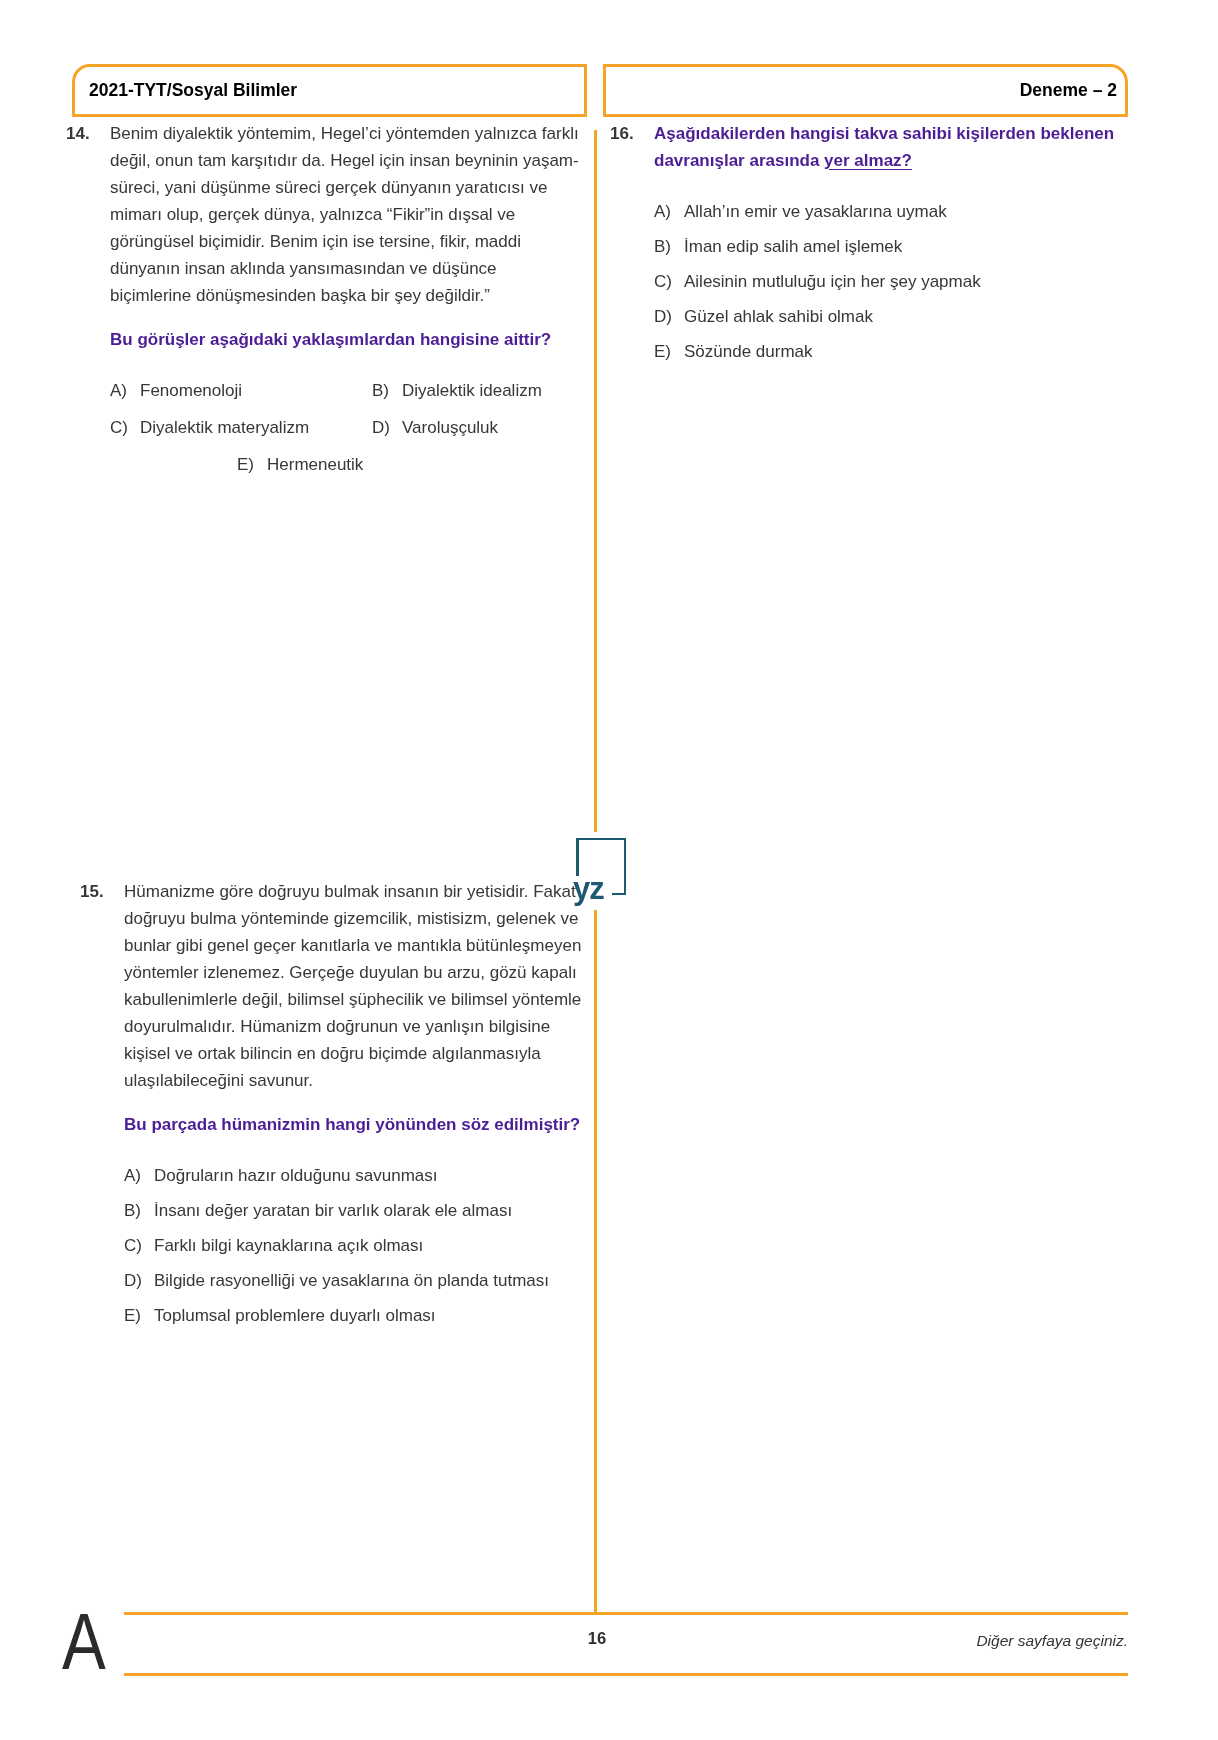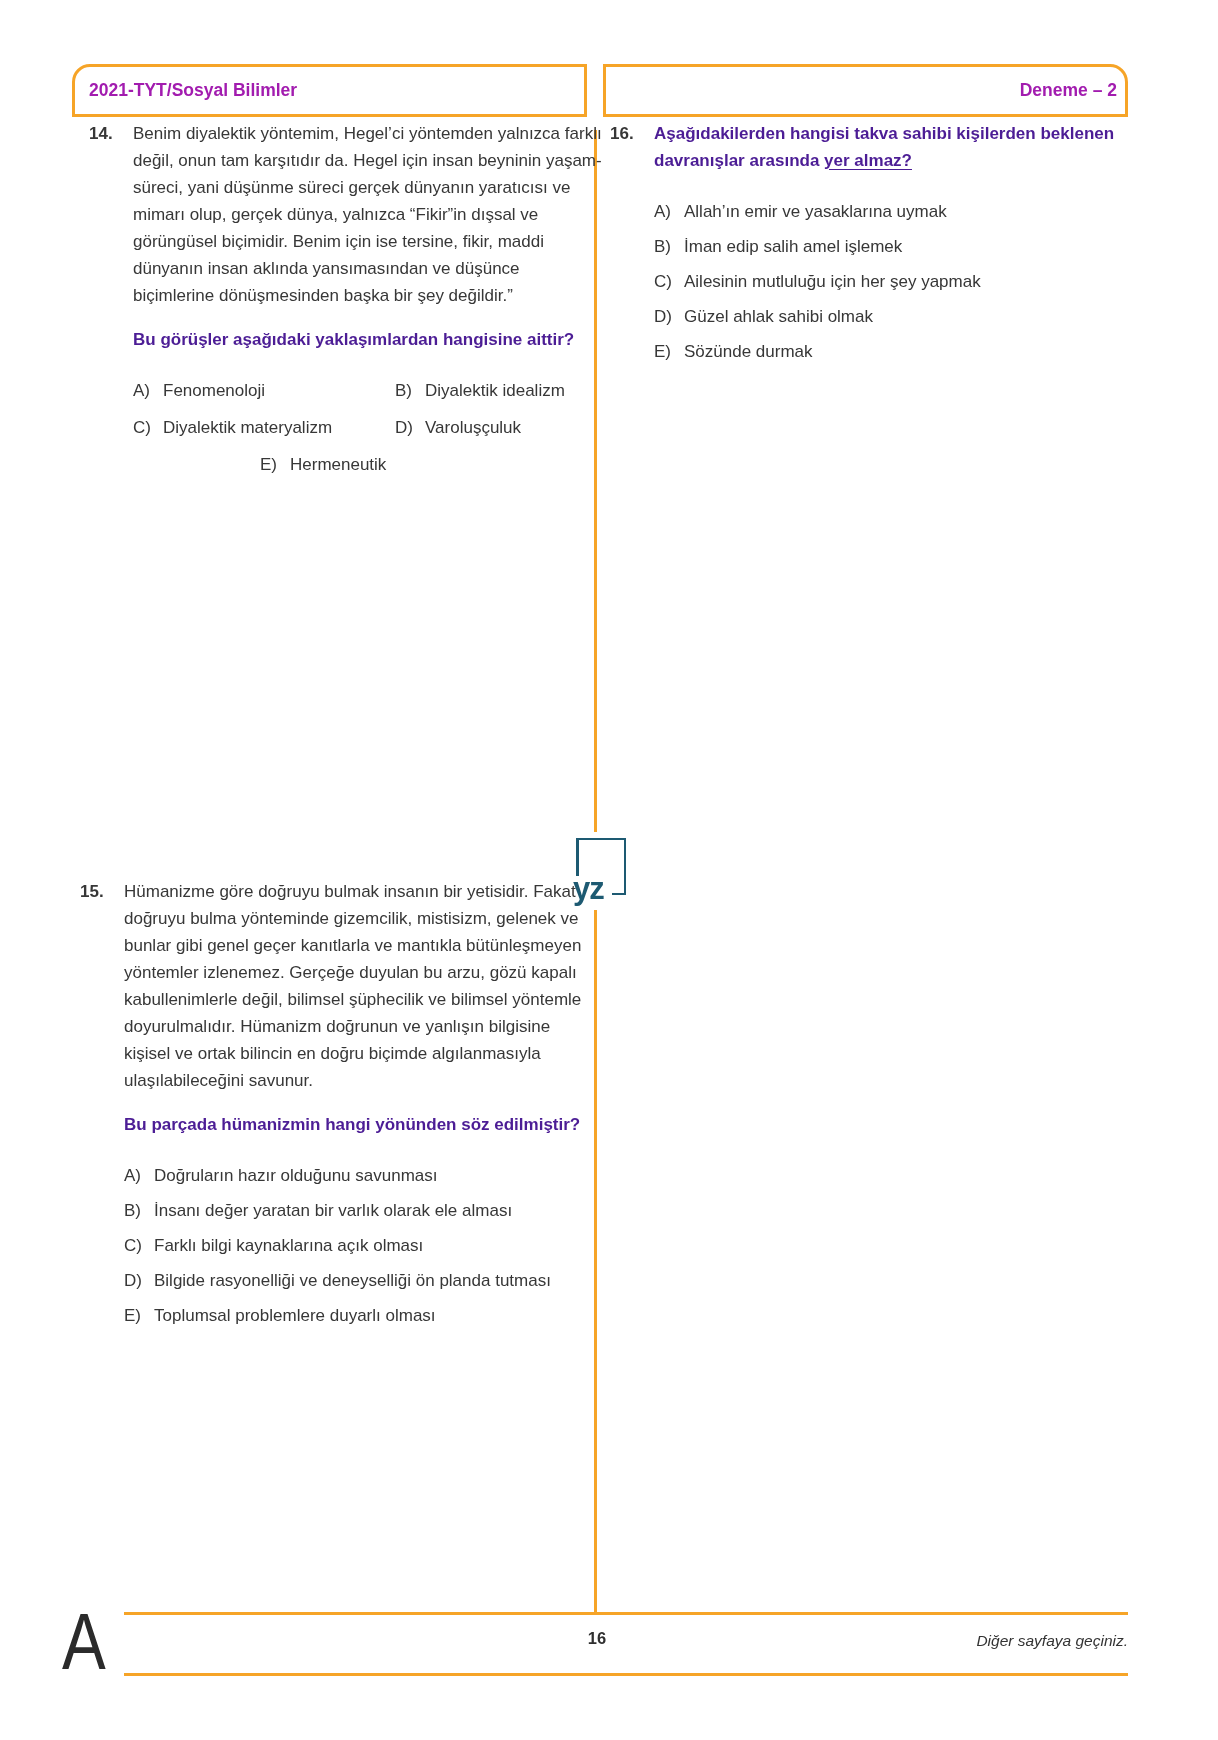--- a/index.html
+++ b/index.html
@@ -11,21 +11,21 @@
     font-family:"Liberation Sans", sans-serif;
     color:#373737;
     overflow:hidden;
   }
   
   .hdr-box{
     position:absolute;top:64px;height:53px;
     border:3px solid #F6A427;
     box-sizing:border-box;
     display:flex;align-items:center;
-    font-weight:bold;font-size:17.5px;color:#a21caf;
+    font-weight:bold;font-size:17.5px;color:#000000;
     background:#fff;
   }
   .hdr-left{left:72px;width:515px;border-radius:18px 0 0 0;padding-left:14px;}
   .hdr-right{left:603px;width:525px;border-radius:0 18px 0 0;justify-content:flex-end;padding-right:8px;}
   
   .divider{position:absolute;left:594px;width:3px;background:#F6A427;}
   .divider.seg1{top:130px;height:702px;}
   .divider.seg2{top:910px;height:702px;}
   
   .logo{
@@ -35,21 +35,21 @@
   }
   .logo::before{content:"";position:absolute;left:0;top:0;width:2.5px;height:36px;background:#1D5A72;}
   .logo::after{content:"";position:absolute;right:0;bottom:0;width:12px;height:2.5px;background:#1D5A72;}
   .logo-text{
     position:absolute;left:-3px;bottom:-9px;
     font-size:31px;font-weight:bold;color:#1D5A72;letter-spacing:-1px;
     background:transparent;line-height:1;margin-top:43px;
   }
   
   .question{position:absolute;display:flex;font-size:17px;line-height:27px;}
-  .q14{left:66px;top:120px;width:516px;margin-left:23px;}
+  .q14{left:66px;top:120px;width:516px;}
   .q15{left:80px;top:878px;width:516px;}
   .q16{left:610px;top:120px;width:522px;}
   .qnum{width:44px;flex-shrink:0;font-weight:bold;}
   .qbody{width:472px;}
   .qtext{margin:0 0 17px 0;}
   .qstem{margin:0 0 24px 0;font-weight:bold;color:#4c1d95;}
   .u{text-decoration:underline;text-underline-offset:3px;}
   .opt{display:flex;margin-bottom:8px;}
   .opt-letter{width:30px;flex-shrink:0;}
   .opt-grid{display:grid;grid-template-columns:262px auto;row-gap:10px;}
@@ -134,21 +134,21 @@
       <div class="opt">
         <span class="opt-letter">B)</span>
         <span>İnsanı değer yaratan bir varlık olarak ele alması</span>
       </div>
       <div class="opt">
         <span class="opt-letter">C)</span>
         <span>Farklı bilgi kaynaklarına açık olması</span>
       </div>
       <div class="opt">
         <span class="opt-letter">D)</span>
-        <span>Bilgide rasyonelliği ve deneyselliği ön planda tutması</span>
+        <span>Bilgide rasyonelliği ve yasaklarına ön planda tutması</span>
       </div>
       <div class="opt">
         <span class="opt-letter">E)</span>
         <span>Toplumsal problemlere duyarlı olması</span>
       </div>
     </div>
   </div>
 
   <div class="question q16">
     <div class="qnum">16.</div>

